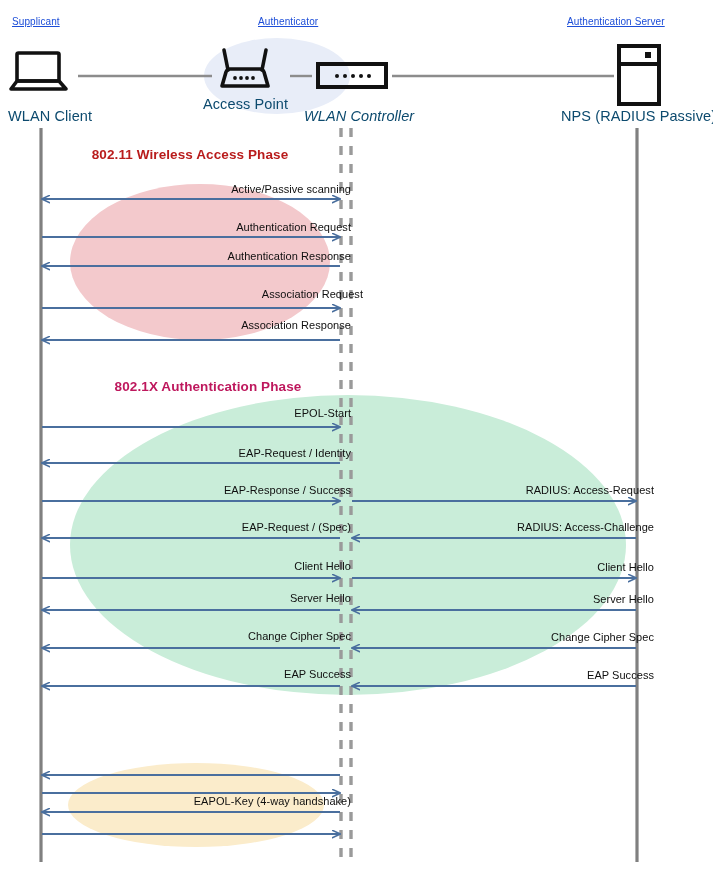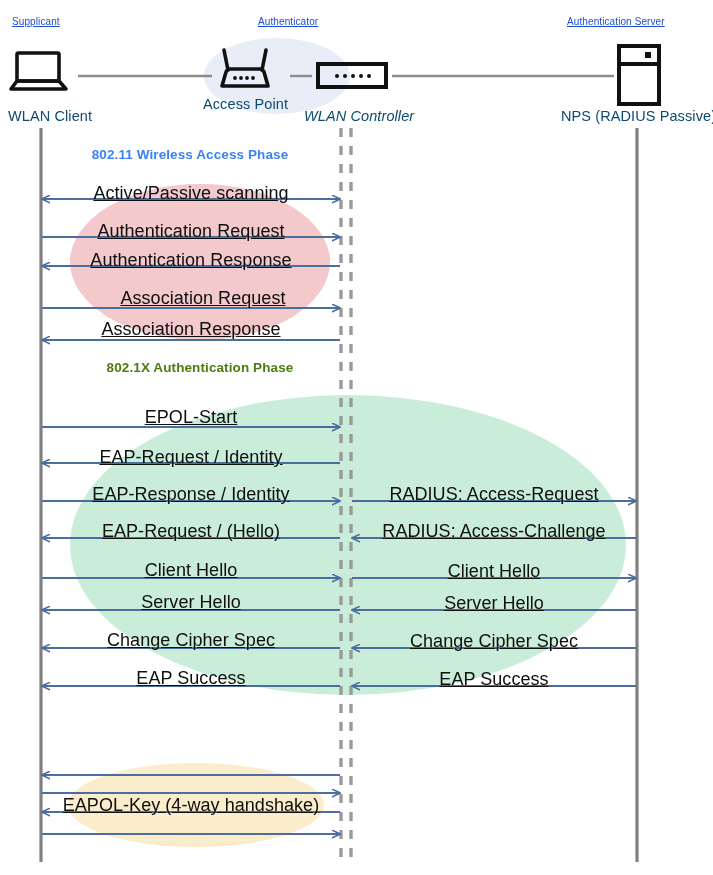--- a/index.html
+++ b/index.html
@@ -14,22 +14,22 @@
   .role-title{
     position:absolute;font-size:10px;color:#1d4ed8;white-space:nowrap;
     letter-spacing:.1px;
     text-decoration:underline;
   }
   .node-label{
     position:absolute;font-size:14.5px;color:#0c4a6e;white-space:nowrap;
     letter-spacing:.1px;
   }
   .msg-label{
-    position:absolute;font-size:18px;color:#0f0f0f;white-space:nowrap;
-    text-align:center;letter-spacing:.05px;text-decoration:underline;
+    position:absolute;font-size:11px;color:#0f0f0f;white-space:nowrap;
+    text-align:right;letter-spacing:.05px;
   }
   .phase-label{
     position:absolute;font-size:13.5px;white-space:nowrap;text-align:center;
     letter-spacing:.1px;font-weight:600;
   }
   .phase-label.two-line{line-height:1.42;}
 </style>
 </head>
 <body>
 
@@ -134,35 +134,35 @@
       <div class="role-title" style="left: 258px; top: 16px;">Authenticator</div>
       <div class="role-title" style="left: 560px; top: 16px; margin-left: 7px;">Authentication Server</div>
     </div>
   <div id="node-label-layer">
       <div class="node-label" style="left: 8px; top: 108px;">WLAN Client</div>
       <div class="node-label" style="left: 203px; top: 96px;">Access Point</div>
       <div class="node-label" style="left: 304px; top: 108px; font-style: italic;">WLAN Controller</div>
       <div class="node-label" style="left: 561px; top: 108px;">NPS (RADIUS Passive)</div>
     </div>
   <div id="phase-label-layer">
-      <div class="phase-label" style="color: #3b82f6; top: 147px; left: 0px; width: 380px;">802.11 Wireless Access Phase</div>
-      <div class="phase-label" style="color: #4d7c0f; top: 360px; left: 0px; width: 400px;">802.1X Authentication Phase</div>
+      <div class="phase-label" style="color: #b91c1c; top: 147px; left: 0px; width: 380px;">802.11 Wireless Access Phase</div>
+      <div class="phase-label" style="color: #be185d; top: 379px; left: 0px; width: 400px; padding-left: 8px;">802.1X Authentication Phase</div>
       <div class="phase-label two-line" style="color: rgb(226, 160, 85); top: 722px; left: 0px; width: 370px;">
       </div>
     </div>
   <div id="msg-label-layer">
       <div class="msg-label" style="left: 31px; top: 183px; width: 320px;">Active/Passive scanning</div>
       <div class="msg-label" style="left: 31px; top: 221px; width: 320px;">Authentication  Request</div>
       <div class="msg-label" style="left: 31px; top: 250px; width: 320px;">Authentication  Response</div>
       <div class="msg-label" style="left: 43px; top: 288px; width: 320px;">Association Request</div>
       <div class="msg-label" style="left: 31px; top: 319px; width: 320px;">Association Response</div>
       <div class="msg-label" style="left: 31px; top: 407px; width: 320px;">EPOL-Start</div>
       <div class="msg-label" style="left: 31px; top: 447px; width: 320px;">EAP-Request / Identity</div>
-      <div class="msg-label" style="left: 31px; top: 484px; width: 320px;">EAP-Response / Identity</div>
-      <div class="msg-label" style="left: 31px; top: 521px; width: 320px;">EAP-Request / (Hello)</div>
+      <div class="msg-label" style="left: 31px; top: 484px; width: 320px;">EAP-Response / Success</div>
+      <div class="msg-label" style="left: 31px; top: 521px; width: 320px;">EAP-Request / (Spec)</div>
       <div class="msg-label" style="left: 31px; top: 560px; width: 320px;">Client Hello</div>
       <div class="msg-label" style="left: 31px; top: 592px; width: 320px;">Server Hello</div>
       <div class="msg-label" style="left: 31px; top: 630px; width: 320px;">Change Cipher Spec</div>
       <div class="msg-label" style="left: 31px; top: 668px; width: 320px;">EAP Success</div>
       <div class="msg-label" style="left: 31px; top: 795px; width: 320px;">EAPOL-Key (4-way handshake)</div>
       <div class="msg-label" style="left: 334px; top: 484px; width: 320px;">RADIUS: Access-Request</div>
       <div class="msg-label" style="left: 334px; top: 521px; width: 320px;">RADIUS: Access-Challenge</div>
       <div class="msg-label" style="left: 334px; top: 561px; width: 320px;">Client Hello</div>
       <div class="msg-label" style="left: 334px; top: 593px; width: 320px;">Server Hello</div>
       <div class="msg-label" style="left: 334px; top: 631px; width: 320px;">Change Cipher Spec</div>

